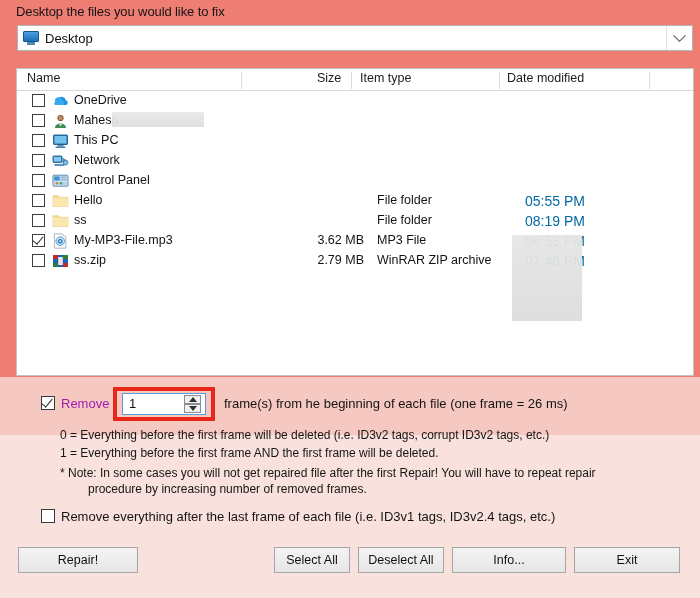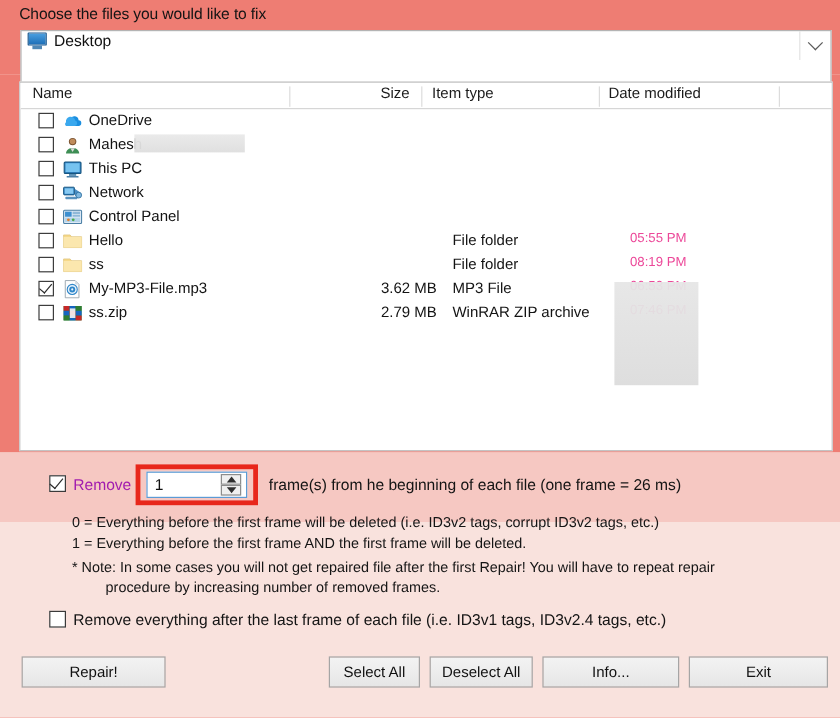--- a/index.html
+++ b/index.html
@@ -35,24 +35,24 @@
   
   .title {
     position:absolute; left:16px; top:4px;
     font-size:13px; color:#141414; letter-spacing:-0.1px;
     white-space:nowrap;
   }
 
   
   .combo {
     position:absolute; left:17px; top:25px;
-    width:676px; height:44px;
+    width:676px; height:26px;
     background:#ffffff;
     border:1px solid #b4b4b4;
-    display:flex; align-items:flex-start;
+    display:flex; align-items:center;
   }
   .combo-icon { margin-left:4px; width:18px; height:16px; flex:none; position:relative; }
   .monitor-body {
     position:absolute; left:1px; top:1px; width:16px; height:11px;
     background:linear-gradient(180deg,#4a9fe0 0%, #1d6fb8 100%);
     border:1px solid #16578f; border-radius:1px;
   }
   .monitor-stand {
     position:absolute; left:5px; top:12px; width:8px; height:3px; background:#4f87b5;
   }
@@ -116,21 +116,21 @@
   .rsize {
     position:absolute; left:287px; width:60px; text-align:right;
     top:2px; font-size:12.5px; color:#131313; white-space:nowrap;
   }
   .rtype {
     position:absolute; left:360px; top:2px;
     font-size:12.5px; color:#131313; white-space:nowrap;
   }
   .rdate {
     position:absolute; left:508px; top:2px;
-    font-size:11px; color:#ec4899; white-space:nowrap;
+    font-size:14px; color:#0369a1; white-space:nowrap;
   }
   .redact {
     position:absolute;
     background:linear-gradient(180deg,#e9e9e9,#dedede);
     opacity:0.95;
   }
   .redact-name { left:95px; top:1px; width:92px; height:15px; }
   .redact-date { left:495px; top:0px; width:70px; height:86px;
      background:linear-gradient(180deg,#e6e6e6,#dcdcdc); }
 
@@ -209,31 +209,31 @@
     border:1px solid #a5a5a5;
     font-size:12.5px; color:#111;
     display:flex; align-items:center; justify-content:center;
     font-family:"Liberation Sans", sans-serif;
     cursor:pointer;
   }
   .b-repair  { left:18px;  width:120px; }
   .b-select  { left:274px; width:76px; }
   .b-desel   { left:358px; width:86px;text-align:center; }
   .b-info    { left:452px; width:114px; }
-  .b-exit    { left:574px; width:116px; }
+  .b-exit    { left:574px; width:106px; }
 </style>
 </head>
 <body>
 
 <div class="band-top"></div>
 <div class="band-list"></div>
 <div class="band-mid"></div>
 <div class="band-low"></div>
 
-<div class="title">Choose the files you would like to fix</div>
+<div class="title">Desktop the files you would like to fix</div>
 
 <div class="combo">
   <span class="combo-icon">
     <span class="monitor-body"></span>
       <span class="monitor-stand"></span>
   </span>
   <span class="combo-label">Desktop</span>
   <span class="combo-arrow">
       <span class="chev"></span>
     </span>

